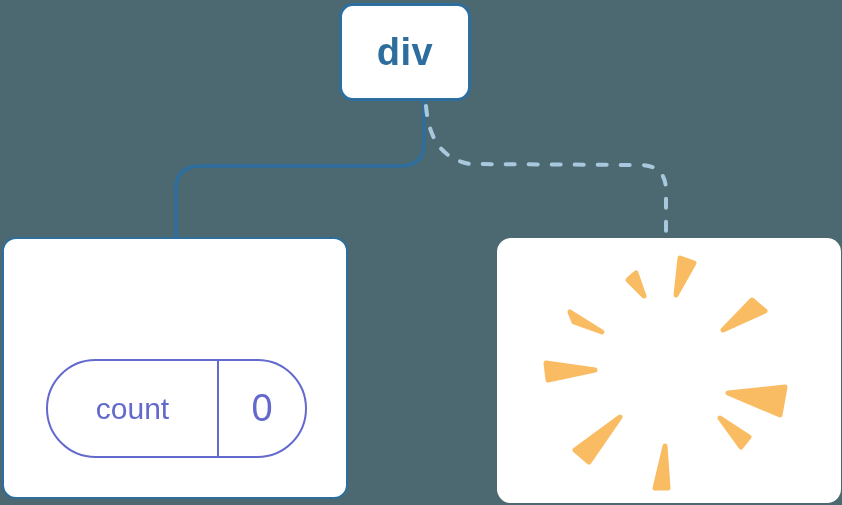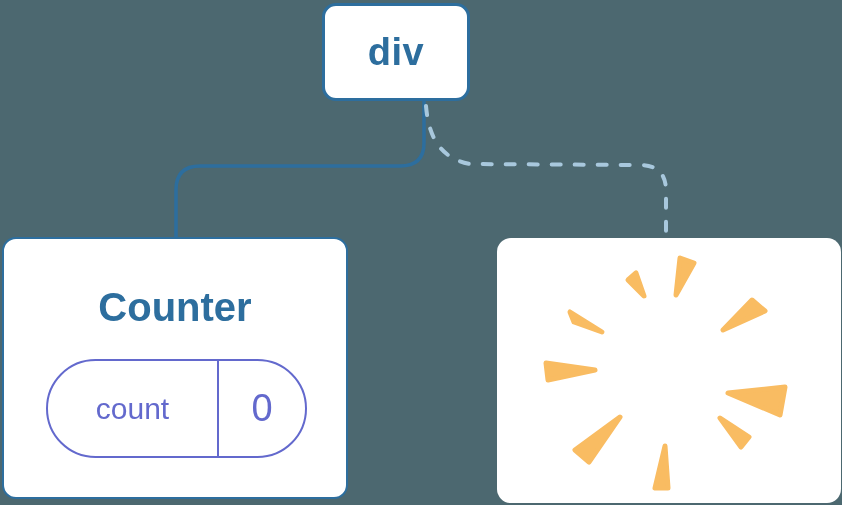--- a/index.html
+++ b/index.html
@@ -26,22 +26,22 @@
     stroke-width: 4;
     stroke-dasharray: 9 14;
     stroke-linecap: round;
   }
   .node {
     position: absolute;
     background: var(--node-fill, #FFFFFF);
     border-radius: 14px;
   }
   .root-node {
-    left: 322px; top: 3px;
-    width: 148px; height: 98px;
+    left: 339px; top: 3px;
+    width: 132px; height: 98px;
     border: 3px solid var(--node-border, #2D6E9E);
     display: flex; align-items: center; justify-content: center;
   }
   .root-label {
     font-size: 38px;
     font-weight: 600;
     color: var(--node-border, #2D6E9E);
     letter-spacing: 0.5px;
   }
   .counter-node {
@@ -102,21 +102,20 @@
 <svg class="connectors" viewBox="0 0 842 505" aria-hidden="true">
   <path class="solid-link" d="M424 101 L424 143 Q424 166 400 166 L200 166 Q176 166 176 190 L176 239"></path>
   <path class="dashed-link" d="M426 106 C429 142 444 159 470 164 L640 165 Q666 165 666 191 L666 239"></path>
 </svg>
 
 <div class="node root-node">
   <span class="root-label">div</span>
 </div>
 
 <div class="node counter-node">
-  <div class="counter-title">Counter</div>
   <div class="state-pill">
     <div class="state-key">count</div>
     <div class="state-value">0</div>
   </div>
 </div>
 
 <div class="node removed-node">
   <svg class="poof" viewBox="0 0 344 265" aria-hidden="true">
     <polygon points="179,57 183,20 197,25"></polygon>
     <polygon points="147,58 131,42 139,35"></polygon>

